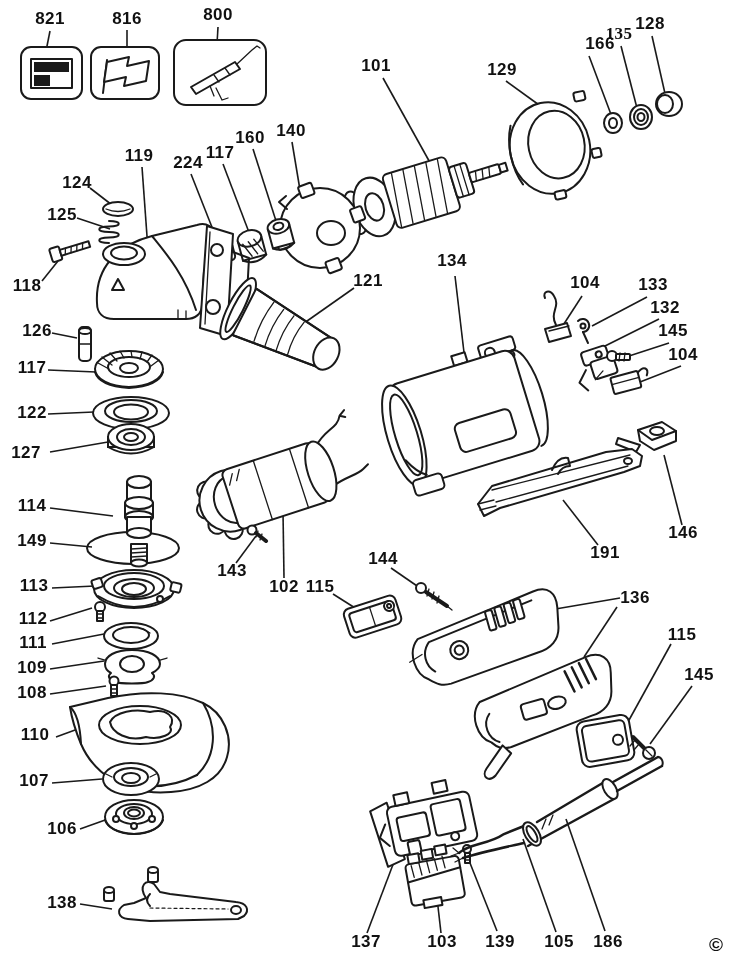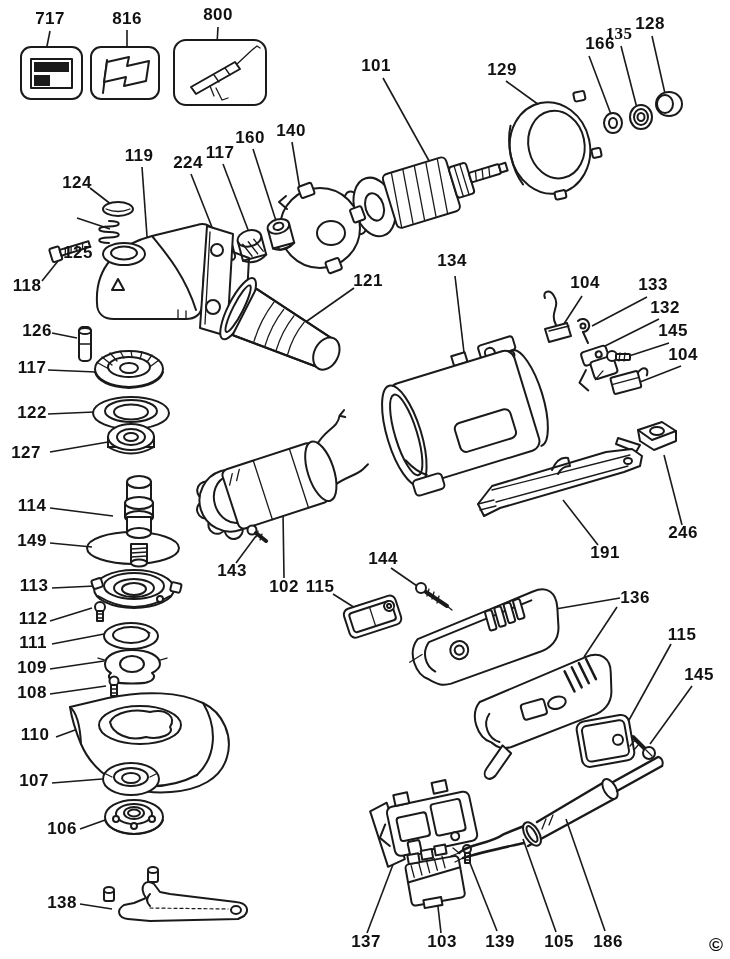--- a/index.html
+++ b/index.html
@@ -557,35 +557,35 @@
     </g>
     <g>
       <line class="w25" x1="613" y1="782" x2="658" y2="757"></line>
       <line class="w25" x1="617" y1="791" x2="662" y2="766"></line>
       <path class="n" d="M658,757 a5,6 0 0 1 4,9"></path>
     </g>
   </g>
 </svg>
 
 <div id="labels">
-      <div class="part-label" style="left: 50px; top: 19px;">717</div>
+      <div class="part-label" style="left: 50px; top: 19px;">821</div>
       <div class="part-label" style="left: 127px; top: 19px;">816</div>
       <div class="part-label" style="left: 218px; top: 15px;">800</div>
       <div class="part-label" style="left: 376px; top: 66px;">101</div>
       <div class="part-label" style="left: 502px; top: 70px;">129</div>
       <div class="part-label" style="left: 600px; top: 44px;">166</div>
       <div class="part-label" style="left: 619px; top: 34px; font-family: Liberation Serif, serif;">135</div>
       <div class="part-label" style="left: 650px; top: 24px;">128</div>
       <div class="part-label" style="left: 291px; top: 131px;">140</div>
       <div class="part-label" style="left: 250px; top: 138px;">160</div>
       <div class="part-label" style="left: 220px; top: 153px;">117</div>
       <div class="part-label" style="left: 188px; top: 163px;">224</div>
       <div class="part-label" style="left: 139px; top: 156px;">119</div>
       <div class="part-label" style="left: 77px; top: 183px;">124</div>
-      <div class="part-label" style="left: 78px; top: 215px; margin-top: 38px;">125</div>
+      <div class="part-label" style="left: 62px; top: 215px;">125</div>
       <div class="part-label" style="left: 27px; top: 286px;">118</div>
       <div class="part-label" style="left: 368px; top: 281px;">121</div>
       <div class="part-label" style="left: 37px; top: 331px;">126</div>
       <div class="part-label" style="left: 32px; top: 368px;">117</div>
       <div class="part-label" style="left: 32px; top: 413px;">122</div>
       <div class="part-label" style="left: 26px; top: 453px;">127</div>
       <div class="part-label" style="left: 32px; top: 506px;">114</div>
       <div class="part-label" style="left: 32px; top: 541px;">149</div>
       <div class="part-label" style="left: 34px; top: 586px;">113</div>
       <div class="part-label" style="left: 33px; top: 619px;">112</div>
@@ -595,21 +595,21 @@
       <div class="part-label" style="left: 35px; top: 735px;">110</div>
       <div class="part-label" style="left: 34px; top: 781px;">107</div>
       <div class="part-label" style="left: 62px; top: 829px;">106</div>
       <div class="part-label" style="left: 62px; top: 903px;">138</div>
       <div class="part-label" style="left: 452px; top: 261px;">134</div>
       <div class="part-label" style="left: 585px; top: 283px;">104</div>
       <div class="part-label" style="left: 653px; top: 285px;">133</div>
       <div class="part-label" style="left: 665px; top: 308px;">132</div>
       <div class="part-label" style="left: 673px; top: 331px;">145</div>
       <div class="part-label" style="left: 683px; top: 355px;">104</div>
-      <div class="part-label" style="left: 683px; top: 533px;">246</div>
+      <div class="part-label" style="left: 683px; top: 533px;">146</div>
       <div class="part-label" style="left: 605px; top: 553px;">191</div>
       <div class="part-label" style="left: 232px; top: 571px;">143</div>
       <div class="part-label" style="left: 284px; top: 587px;">102</div>
       <div class="part-label" style="left: 320px; top: 587px;">115</div>
       <div class="part-label" style="left: 383px; top: 559px;">144</div>
       <div class="part-label" style="left: 635px; top: 598px;">136</div>
       <div class="part-label" style="left: 682px; top: 635px;">115</div>
       <div class="part-label" style="left: 699px; top: 675px;">145</div>
       <div class="part-label" style="left: 366px; top: 942px;">137</div>
       <div class="part-label" style="left: 442px; top: 942px;">103</div>

